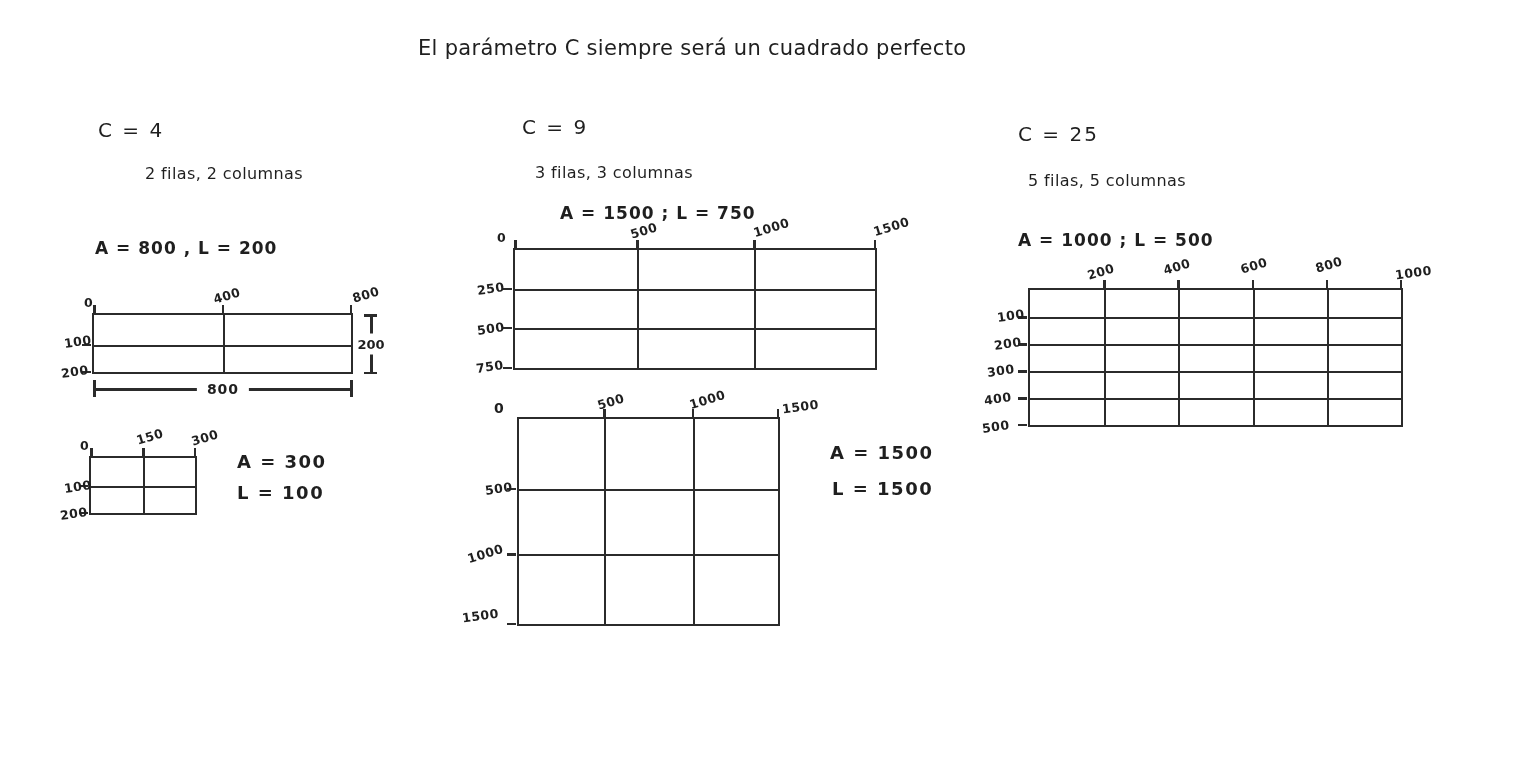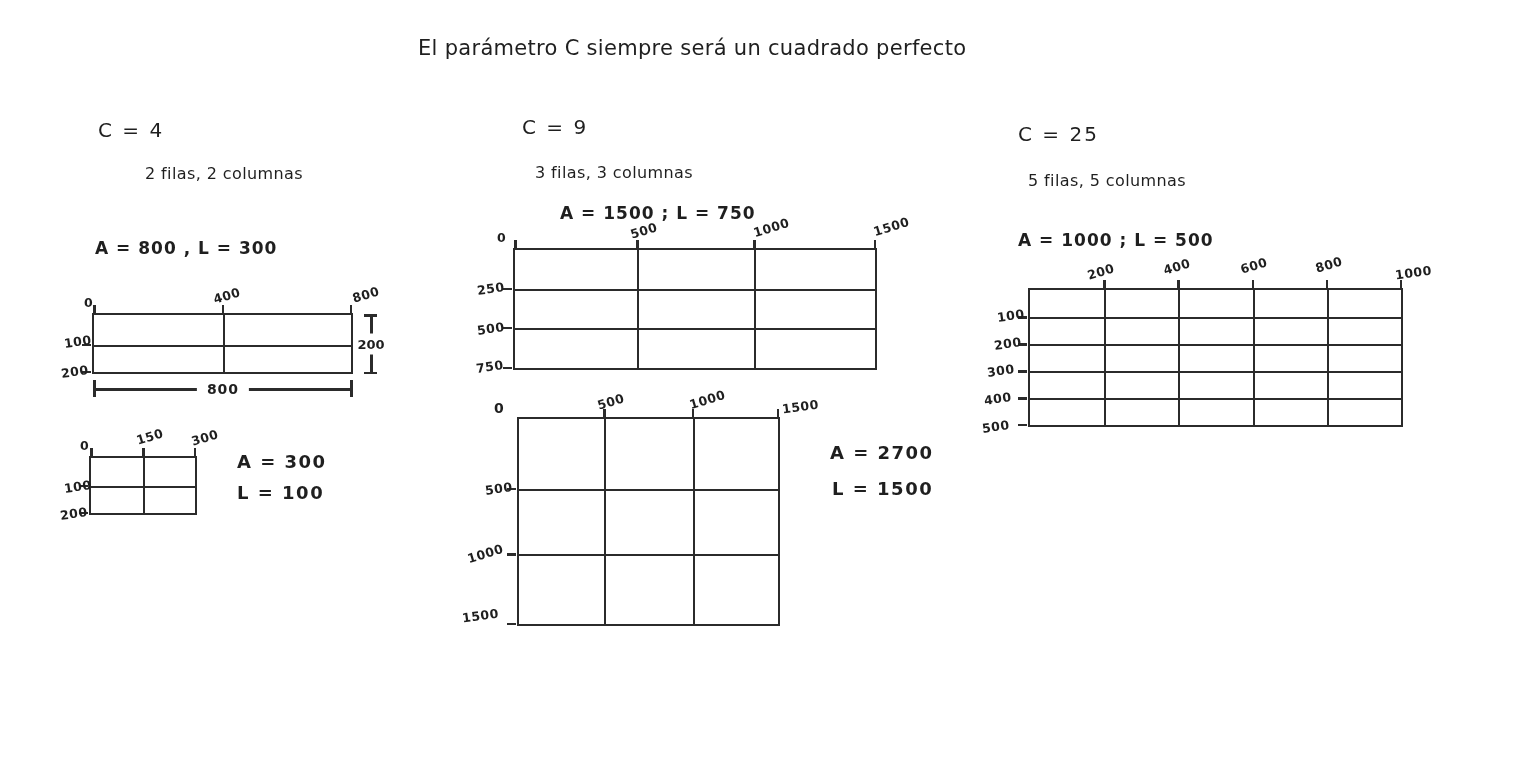--- a/index.html
+++ b/index.html
@@ -64,21 +64,21 @@
 </style>
 </head>
 <body>
 
 <div class="canvas">
 
   <div class="abs title" style="left:418px; top:36px;">El parámetro C siempre será un cuadrado perfecto</div>
 
   <div class="abs heading" style="left:98px; top:118px;">C = 4</div>
   <div class="abs note" style="left:145px; top:164px;">2 filas, 2 columnas</div>
-  <div class="abs dims" style="left:95px; top:238px;">A = 800 ,   L = 300</div>
+  <div class="abs dims" style="left:95px; top:238px;">A = 800 ,   L = 200</div>
 
   <div class="grid" style="left:92px; top:313px; width:261px; height:61px;">
     <div class="vline" style="left:50%;"></div>
     <div class="hline" style="top:52%;"></div>
     <div class="tick-v" style="left:-1px;"></div>
     <div class="tick-v" style="left:calc(50% - 1px);"></div>
     <div class="tick-v" style="right:-1px;"></div>
     <div class="tick-h" style="top:calc(52% - 1px);"></div>
     <div class="tick-h" style="bottom:-1px;"></div>
   </div>
@@ -156,21 +156,21 @@
     <div class="tick-h" style="top:calc(66% - 1px);"></div>
     <div class="tick-h" style="bottom:-1px;"></div>
   </div>
   <span class="lbl" style="left:494px; top:400px; font-size:14px;">0</span>
   <span class="lbl tilt" style="left:597px; top:394px;">500</span>
   <span class="lbl tilt" style="left:689px; top:392px;">1000</span>
   <span class="lbl tilt-sm" style="left:782px; top:399px;">1500</span>
   <span class="lbl tilt-sm" style="left:485px; top:481px;">500</span>
   <span class="lbl tilt" style="left:467px; top:546px;">1000</span>
   <span class="lbl tilt-sm" style="left:462px; top:608px;">1500</span>
-  <div class="abs sidelbl" style="left:830px; top:442px;">A = 2700</div>
+  <div class="abs sidelbl" style="left:830px; top:442px;">A = 1500</div>
   <div class="abs sidelbl" style="left:832px; top:478px;">L = 1500</div>
 
   <div class="abs heading" style="left:1018px; top:122px;">C = 25</div>
   <div class="abs note" style="left:1028px; top:171px;">5 filas, 5 columnas</div>
   <div class="abs dims" style="left:1018px; top:230px;">A = 1000  ;   L = 500</div>
 
   <div class="grid" style="left:1028px; top:288px; width:375px; height:139px;">
     <div class="vline" style="left:20%;"></div>
     <div class="vline" style="left:40%;"></div>
     <div class="vline" style="left:60%;"></div>

